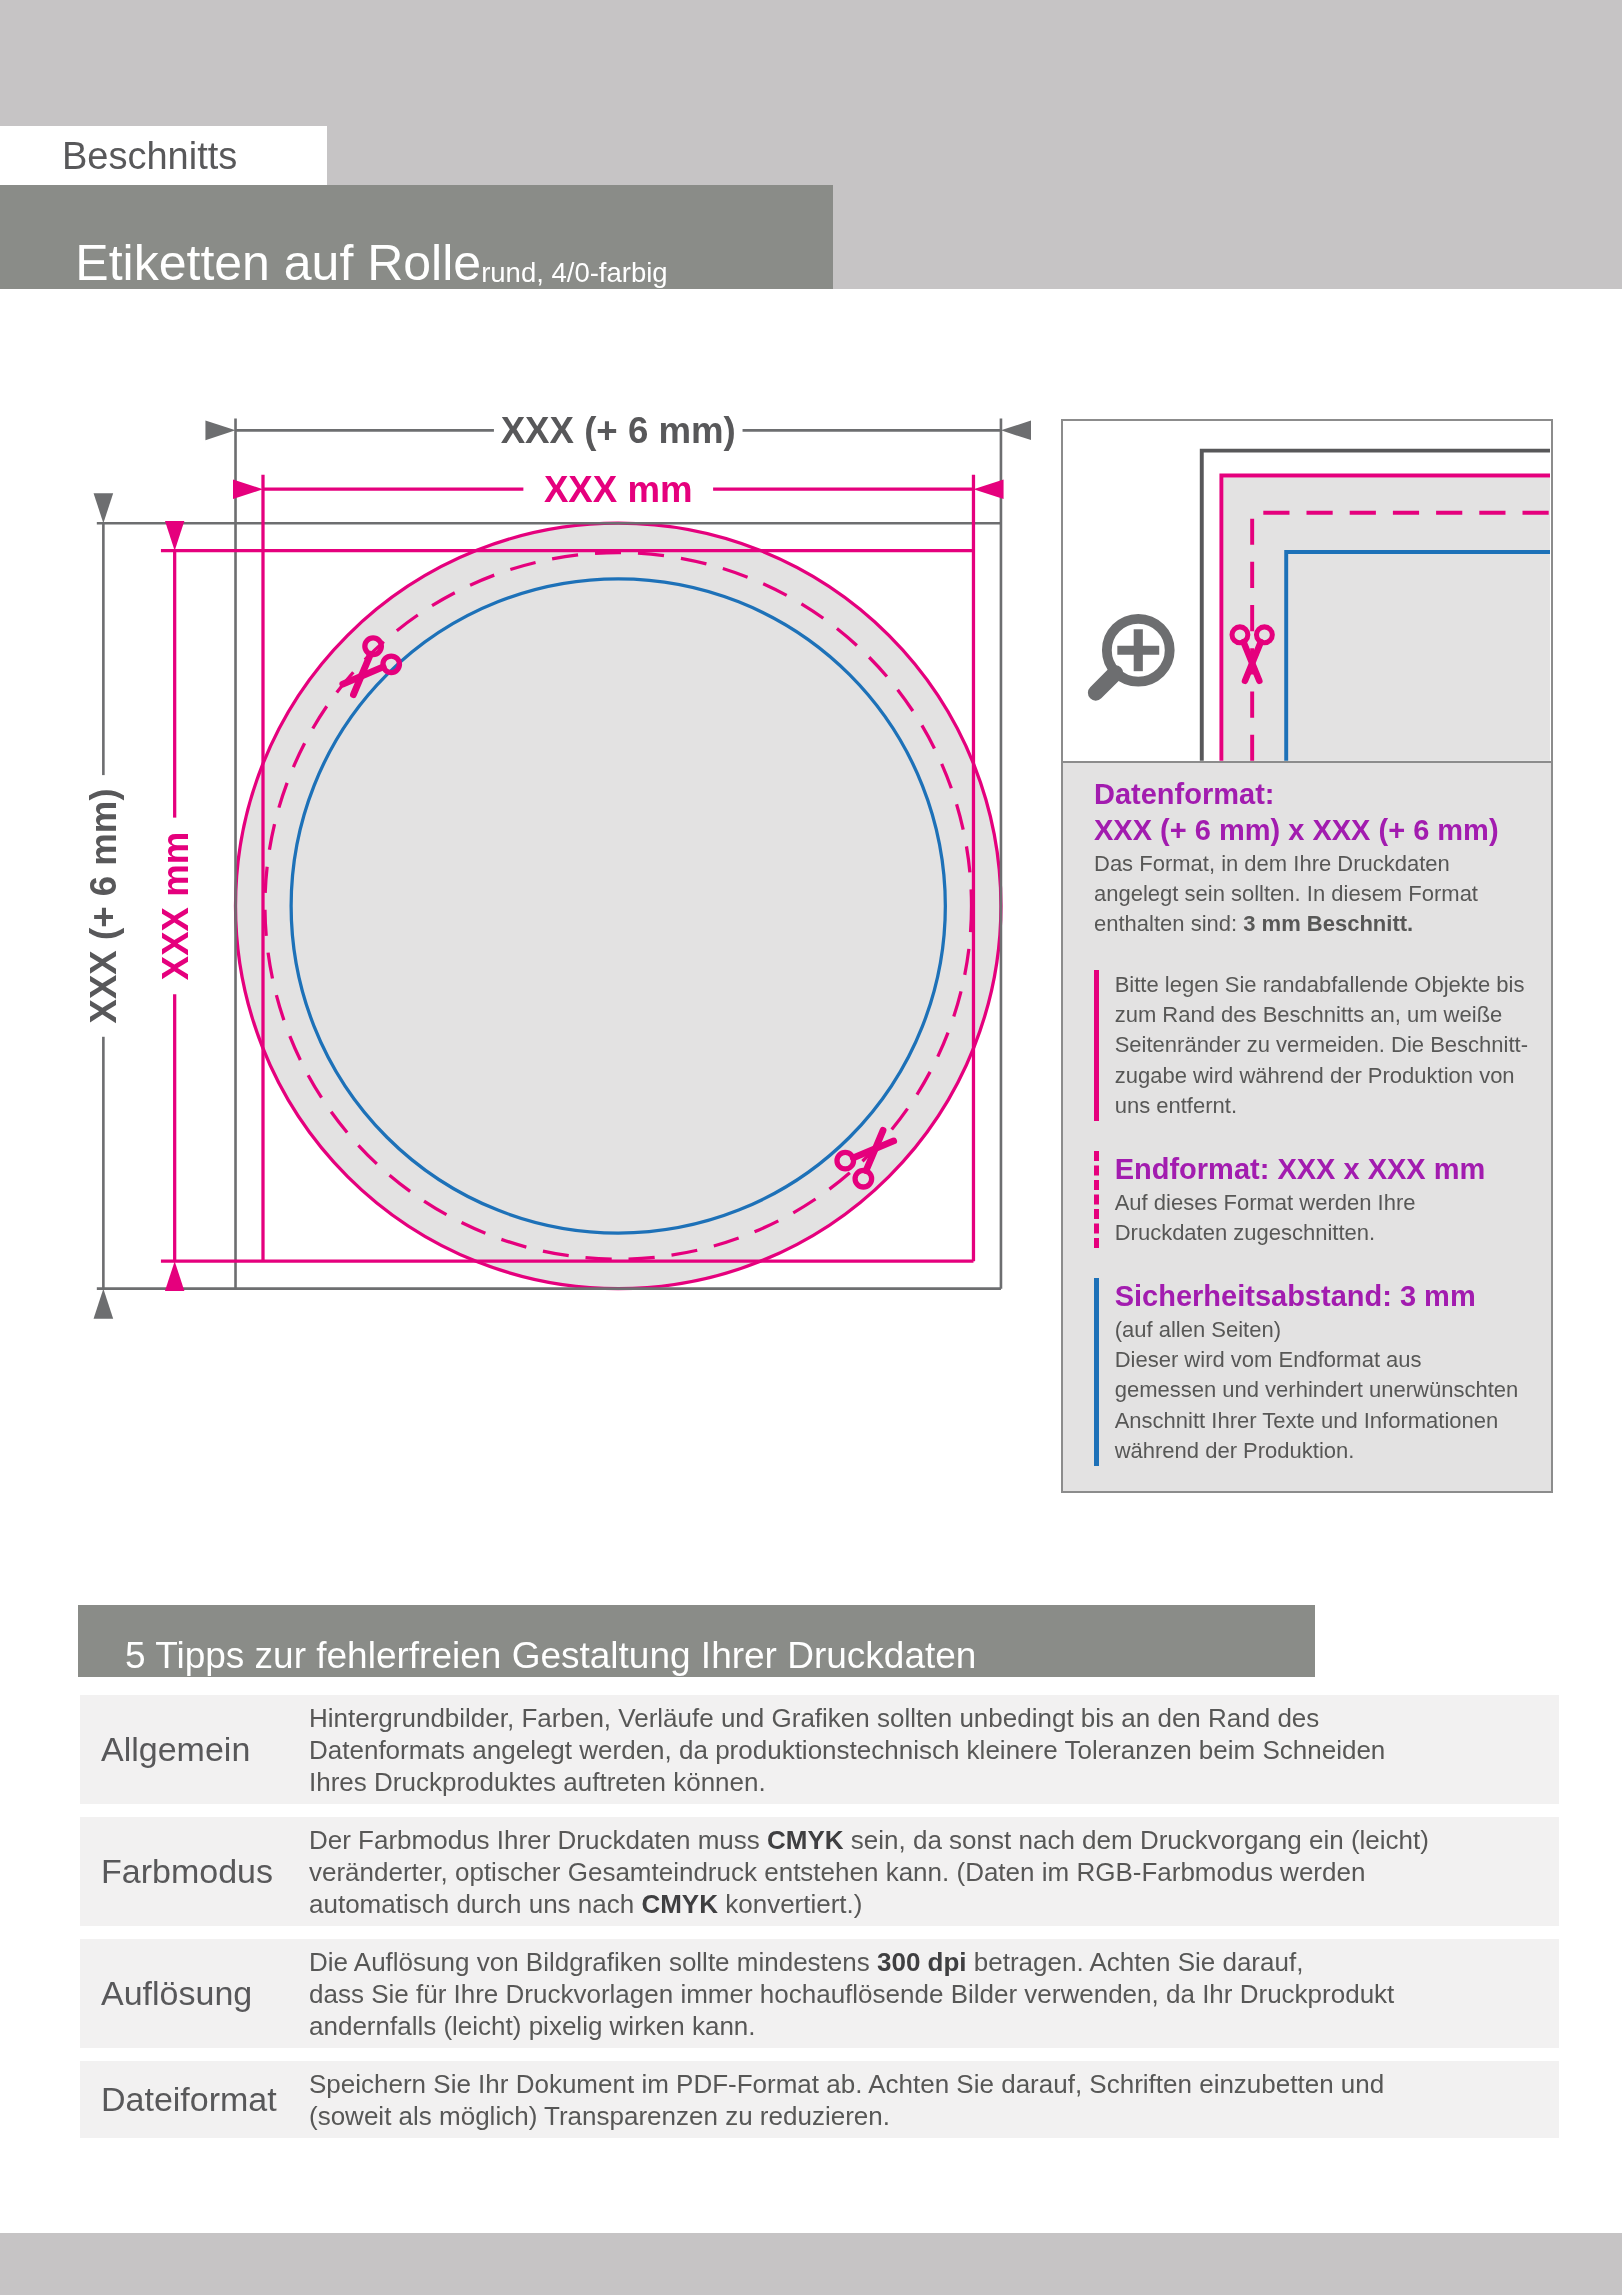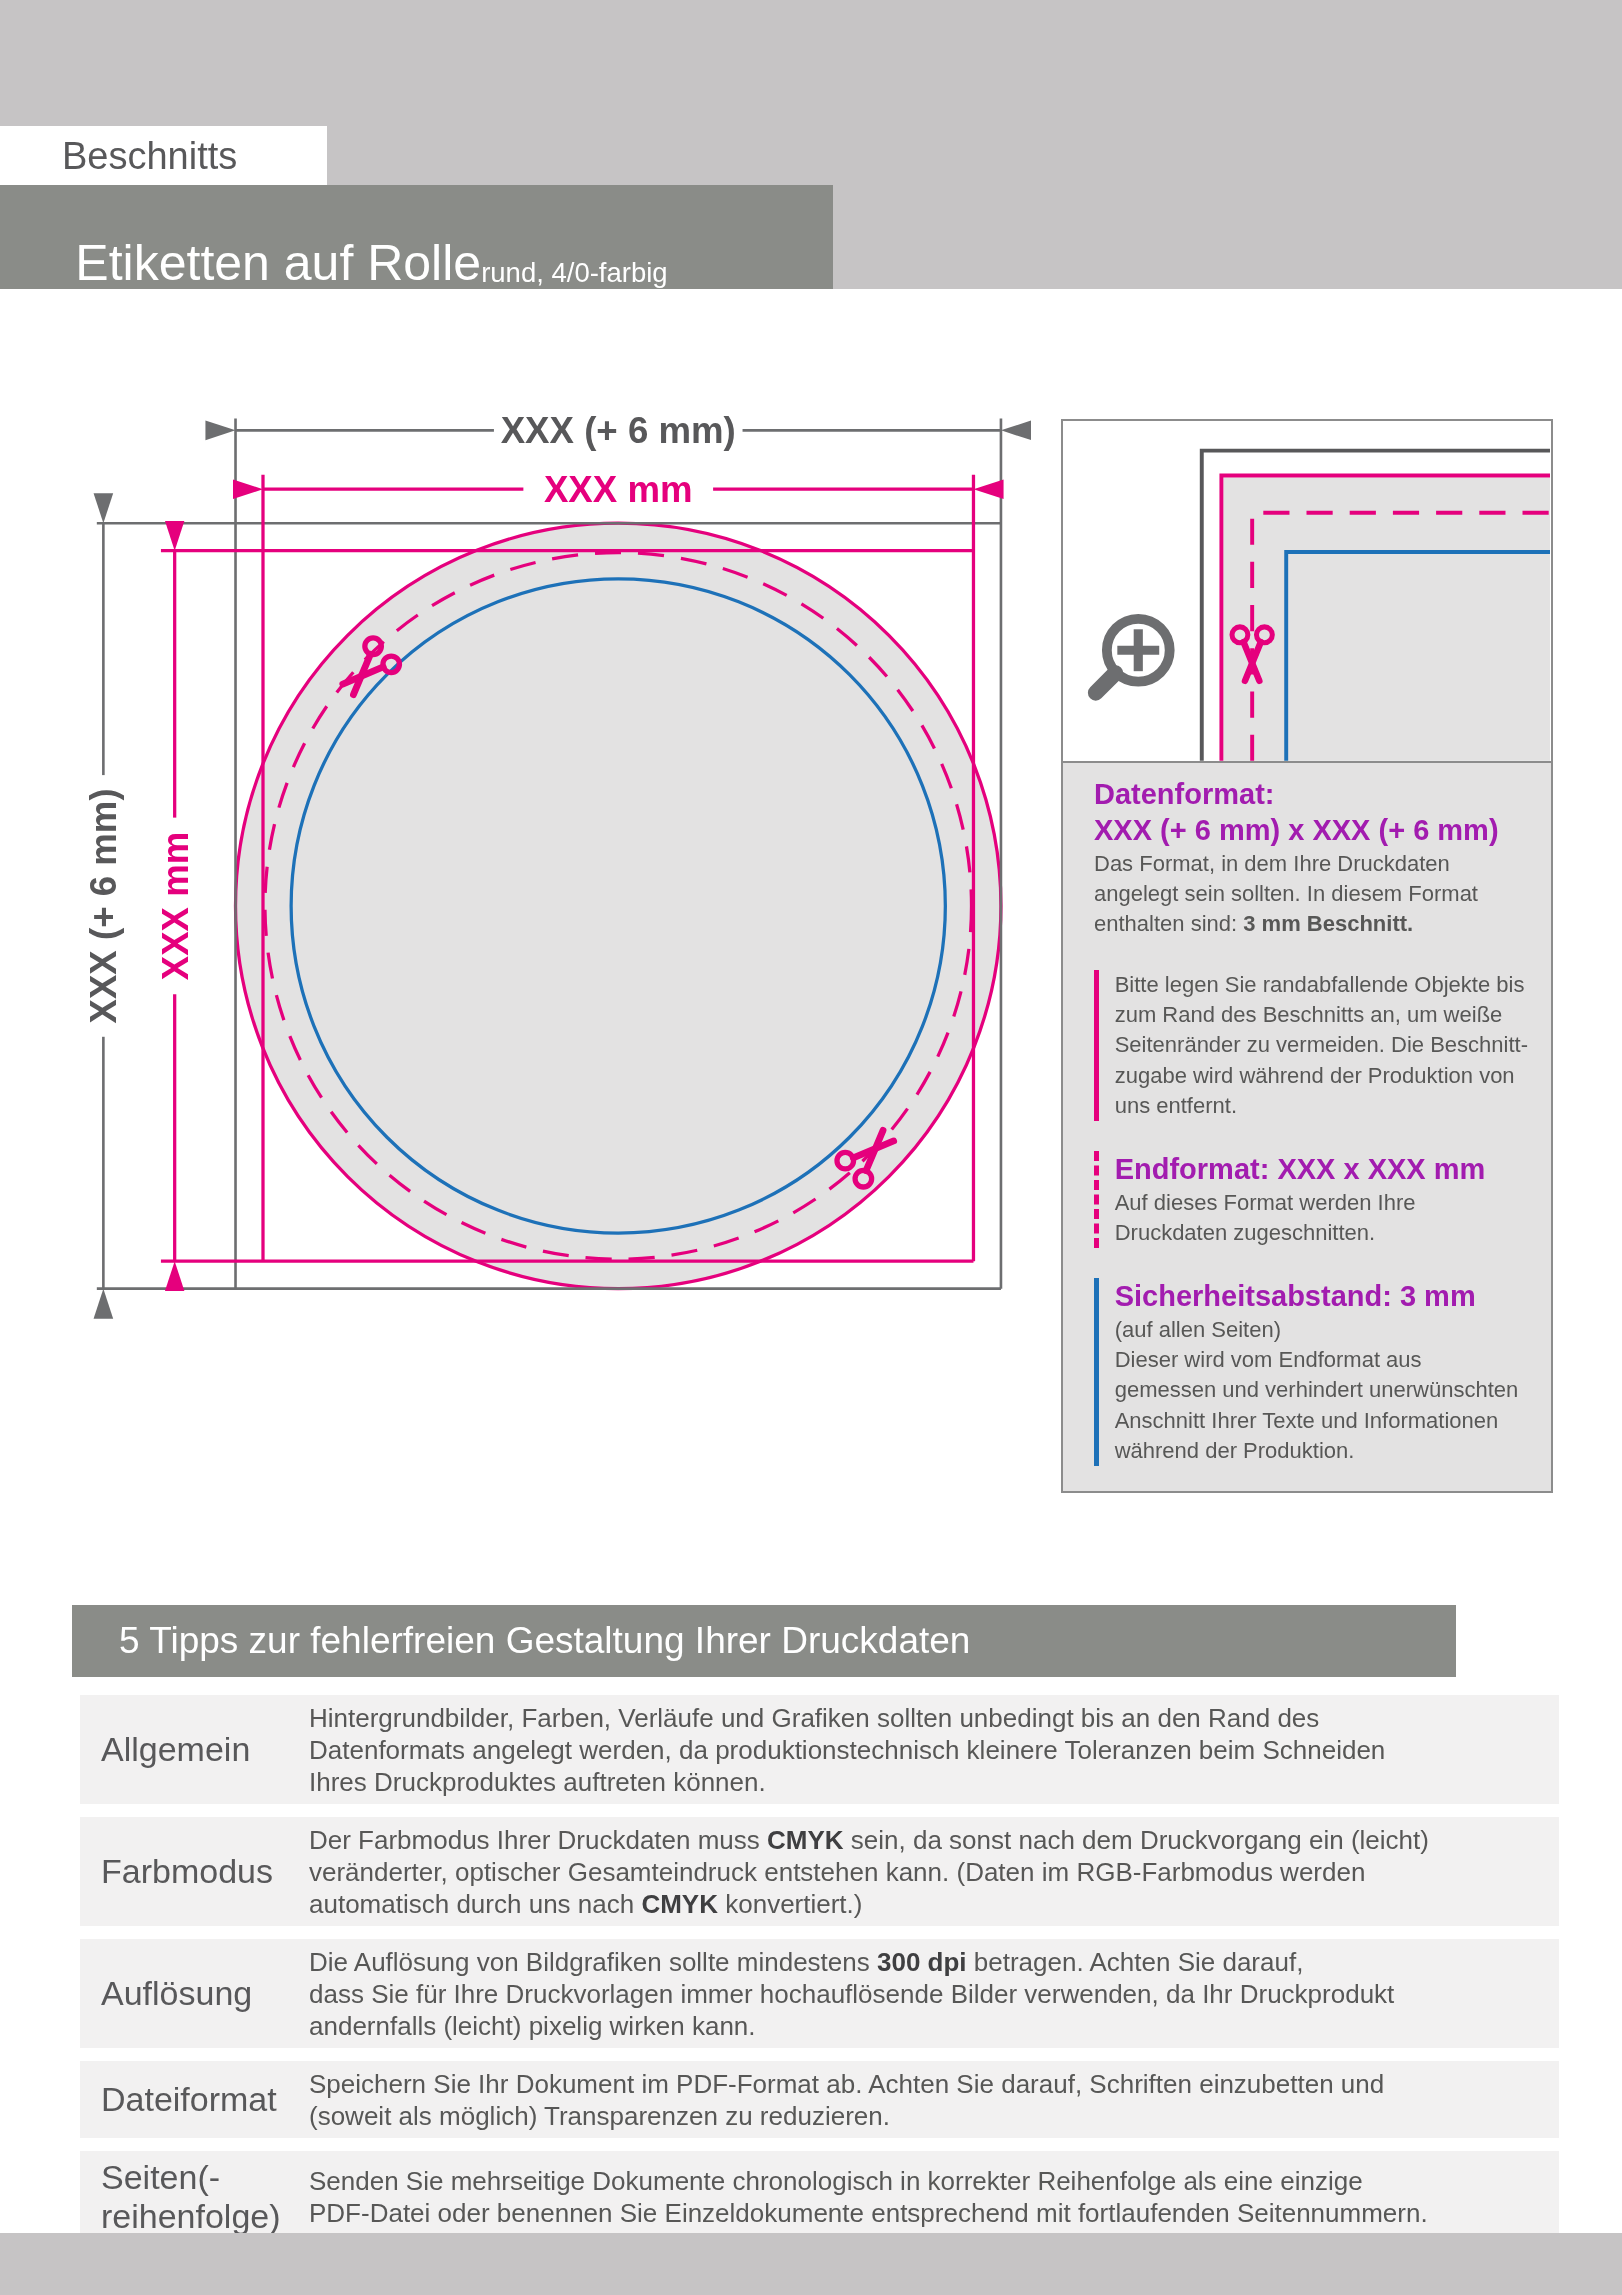--- a/index.html
+++ b/index.html
@@ -34,22 +34,22 @@
   .info-box p{margin:0;font-size:22px;line-height:1.38;color:#575756;}
   .hm{color:#e5007d;}
   .hb{color:#1d71b8;}
   .blk{margin-top:30px;}
   .bar-magenta{border-left:5.2px solid #e5007d;padding-left:15.7px;}
   .bar-magenta-dashed{border-left:5.2px dashed #e5007d;padding-left:15.7px;}
   .bar-blue{border-left:5.2px solid #1d71b8;padding-left:15.7px;}
   .mt-body{margin-top:2.6px;}
 
   
-  .tips-header{left:72px;top:1605px;width:1384px;height:72px;background:#8a8c88;
-               display:flex;align-items:center;}
+  .tips-header{left:78px;top:1605px;width:1237px;height:72px;background:#8a8c88;
+               display:flex;align-items:flex-end;}
   .tips-header span{padding-left:47px;font-size:37px;color:#ffffff;}
   .tips-rows{left:80px;top:1695px;width:1479px;display:flex;flex-direction:column;gap:13px;}
   .tip-row{background:#f2f1f1;display:flex;align-items:center;padding:6.5px 0;}
   .tip-label{width:229px;min-width:229px;padding-left:21px;box-sizing:border-box;
              font-size:34px;color:#58585a;}
   .tip-text{flex:1;padding-right:39px;font-size:26px;line-height:32px;color:#575756;}
   .tip-text b{color:#3f3f41;}
 
   .band-footer{left:0;top:2233px;width:1623px;height:63px;background:#c6c4c5;}
 </style>
@@ -203,22 +203,18 @@
       <div class="tip-text">Der Farbmodus Ihrer Druckdaten muss <b>CMYK</b> sein, da sonst nach dem Druckvorgang ein (leicht)<br>veränderter, optischer Gesamteindruck entstehen kann. (Daten im RGB-Farbmodus werden<br>automatisch durch uns nach <b>CMYK</b> konvertiert.)</div>
     </div>
     <div class="tip-row">
       <div class="tip-label">Auflösung</div>
       <div class="tip-text">Die Auflösung von Bildgrafiken sollte mindestens <b>300 dpi</b> betragen. Achten Sie darauf,<br>dass Sie für Ihre Druckvorlagen immer hochauflösende Bilder verwenden, da Ihr Druckprodukt<br>andernfalls (leicht) pixelig wirken kann.</div>
     </div>
     <div class="tip-row">
       <div class="tip-label">Dateiformat</div>
       <div class="tip-text">Speichern Sie Ihr Dokument im PDF-Format ab. Achten Sie darauf, Schriften einzubetten und<br>(soweit als möglich) Transparenzen zu reduzieren.</div>
     </div>
-    <div class="tip-row">
-      <div class="tip-label">Seiten(-reihenfolge)</div>
-      <div class="tip-text">Senden Sie mehrseitige Dokumente chronologisch in korrekter Reihenfolge als eine einzige<br>PDF-Datei oder benennen Sie Einzeldokumente entsprechend mit fortlaufenden Seitennummern.</div>
-    </div>
   </div>
 
   <div class="abs band-footer"></div>
 
 </div>
 
 
 </body></html>

